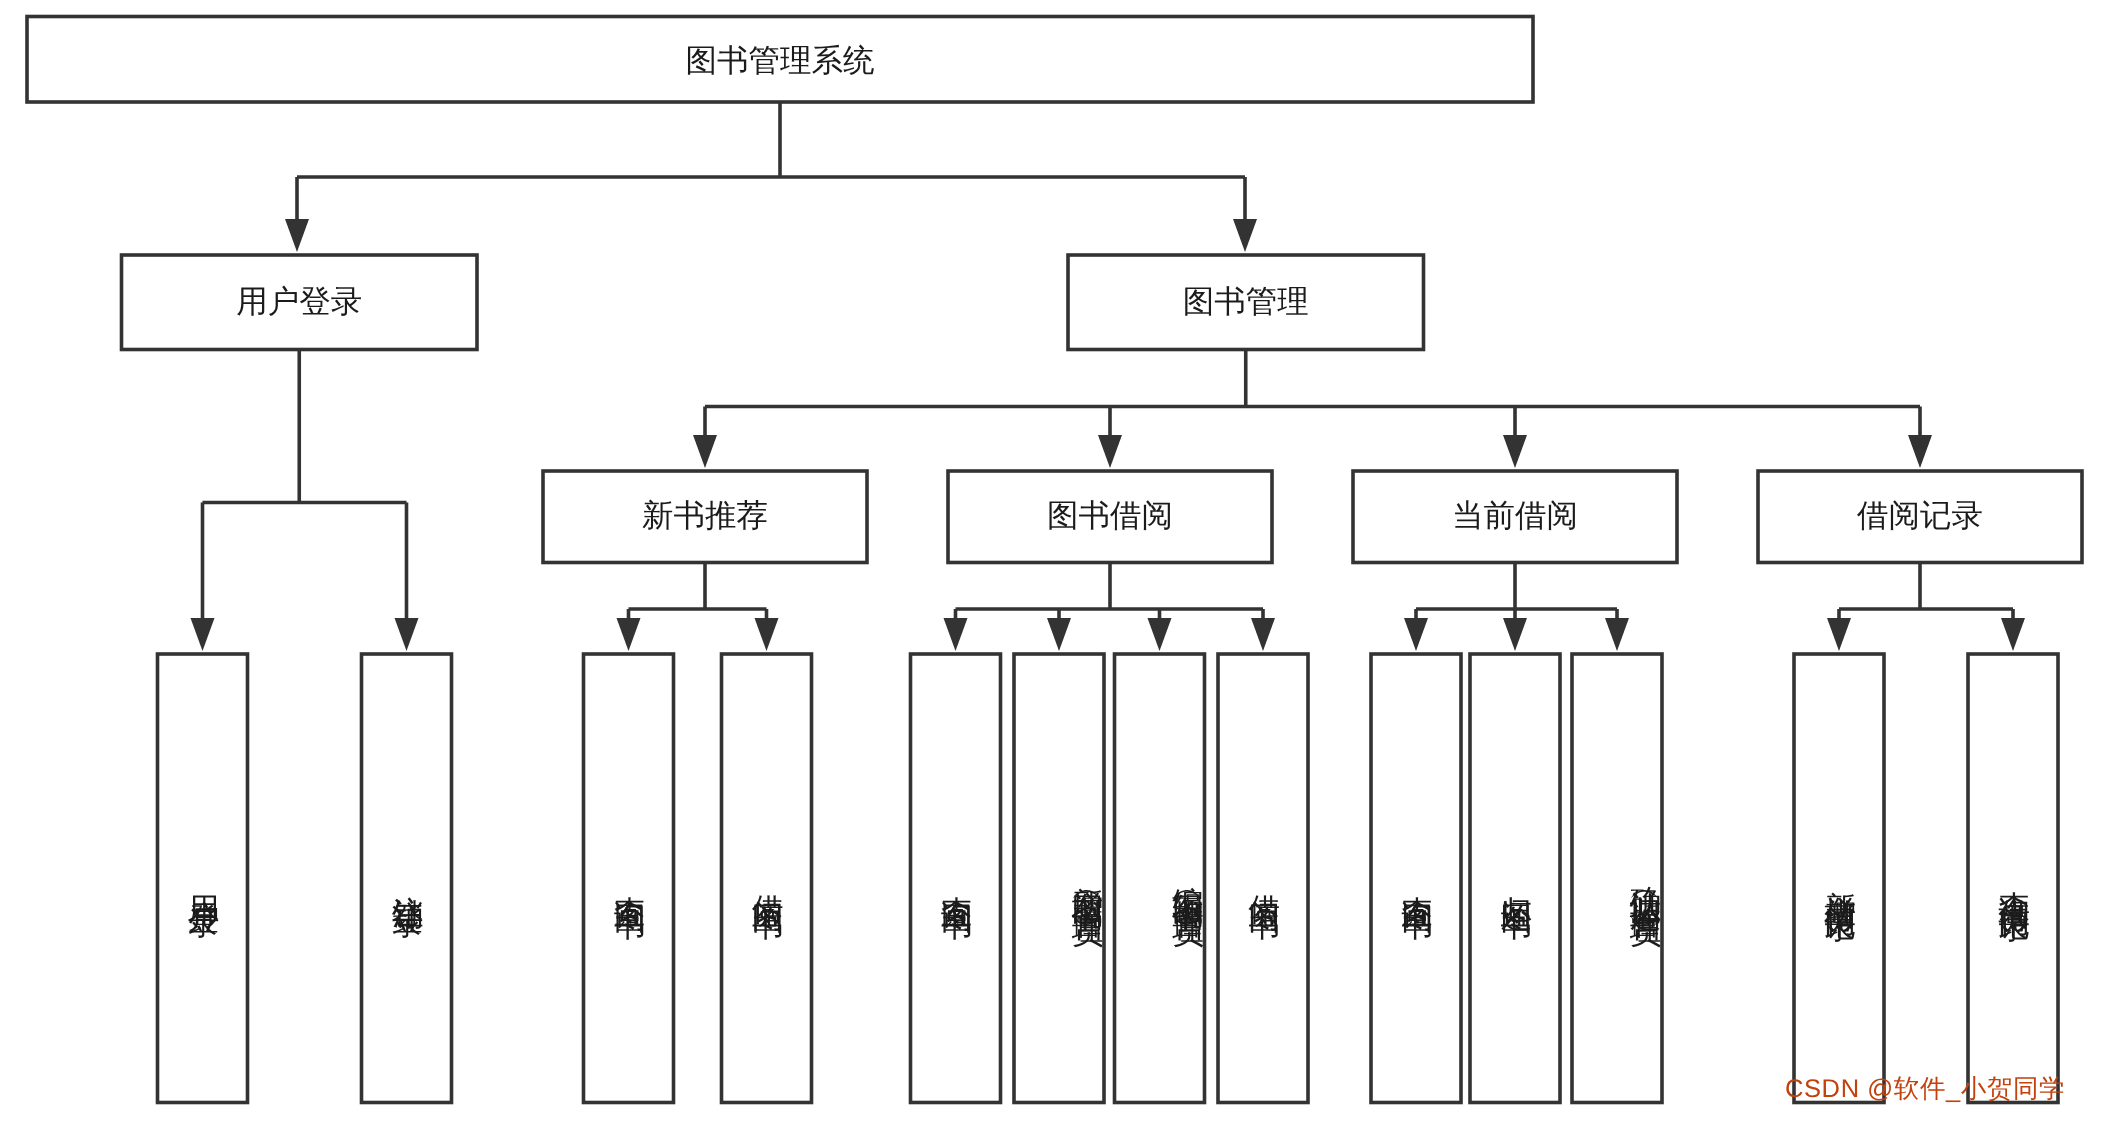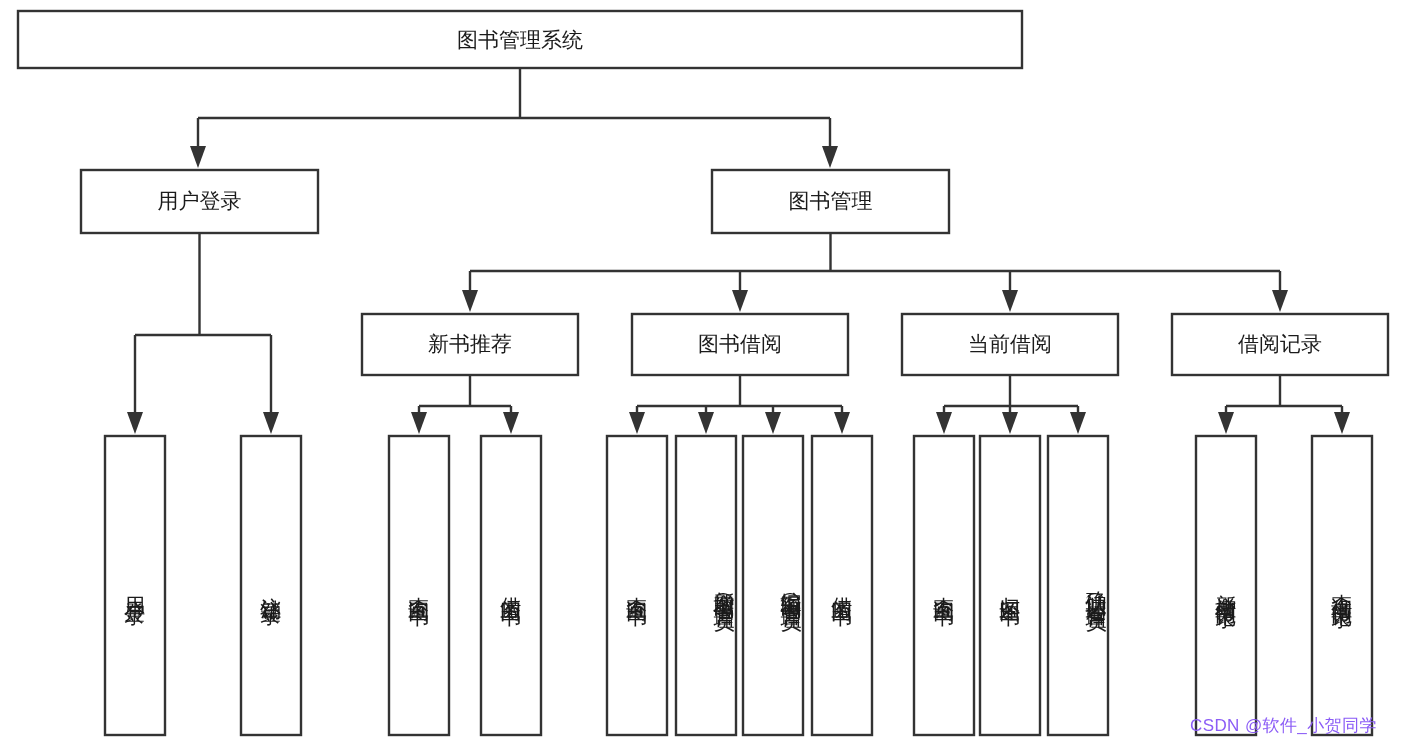--- a/index.html
+++ b/index.html
@@ -67,21 +67,21 @@
     justify-content: center;
     pointer-events: none;
   }
   .vert-label.centered {
     align-items: center;
   }
   .watermark {
     position: absolute;
     font-family: "Liberation Sans", "DejaVu Sans", sans-serif;
     font-size: 17px;
-    color: #8b5cf6;
+    color: #c2410c;
     white-space: nowrap;
     letter-spacing: 0.4px;
   }
 </style>
 </head>
 <body>
 
 <div id="diagram-root">
 
   <svg class="flow" viewBox="0 0 1405 747">

